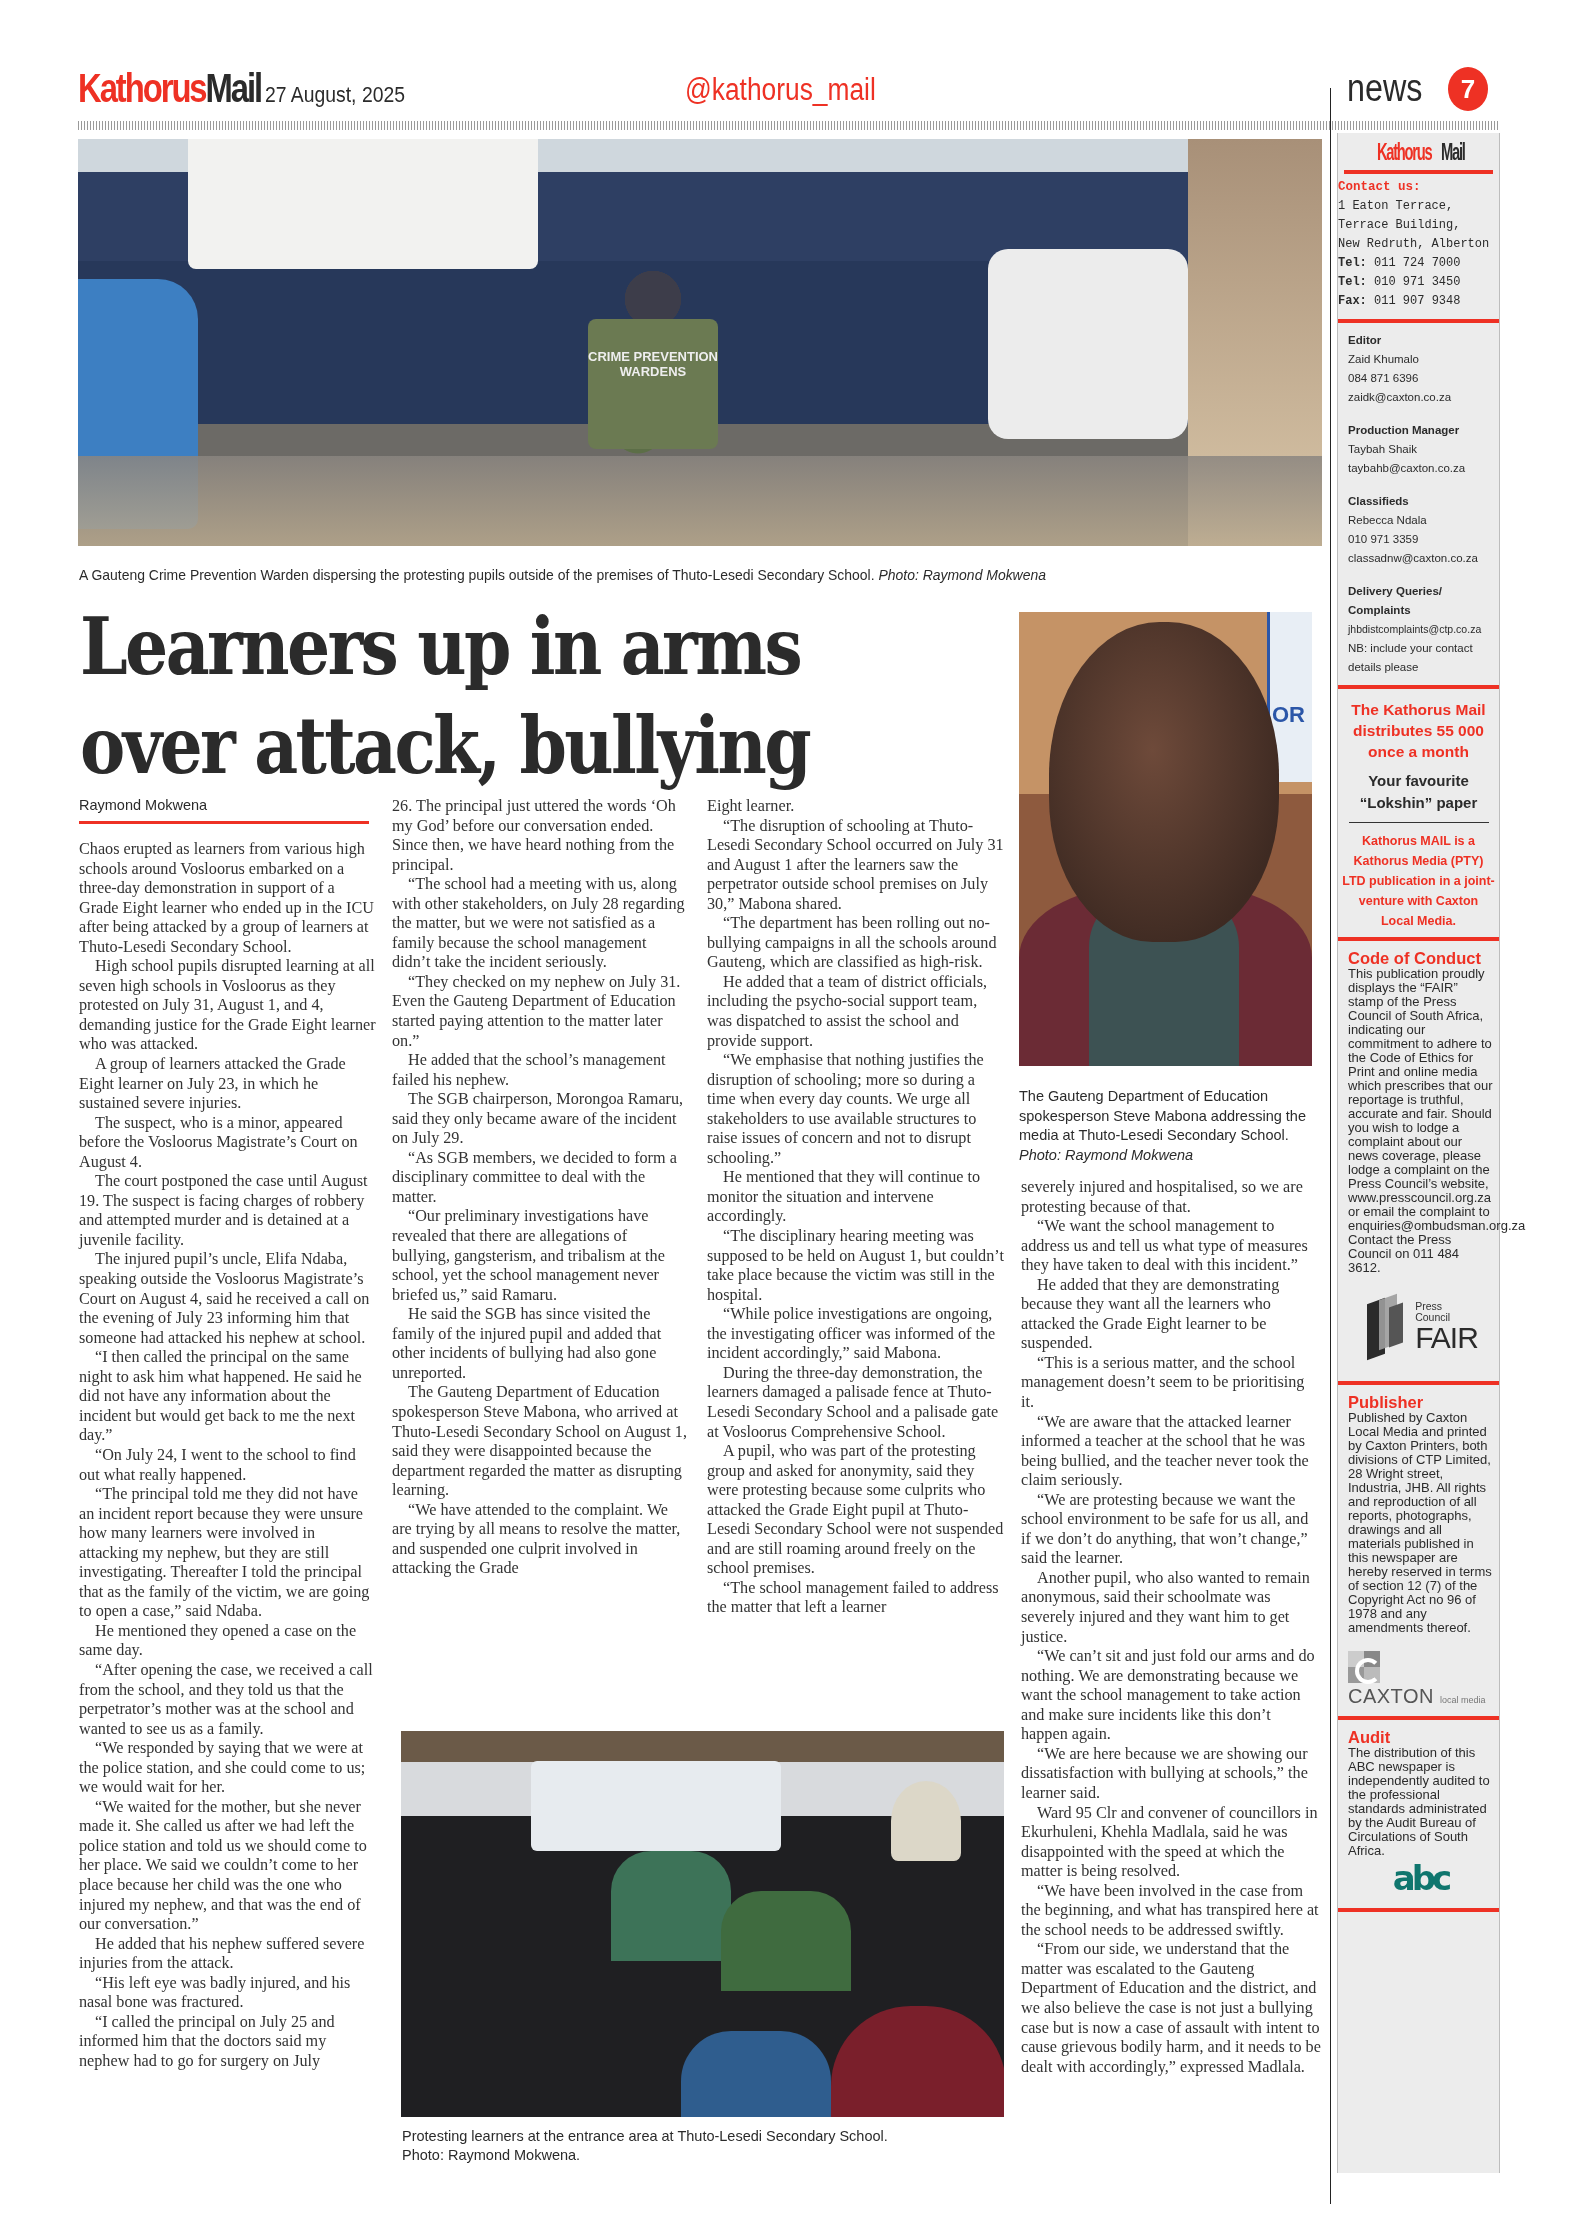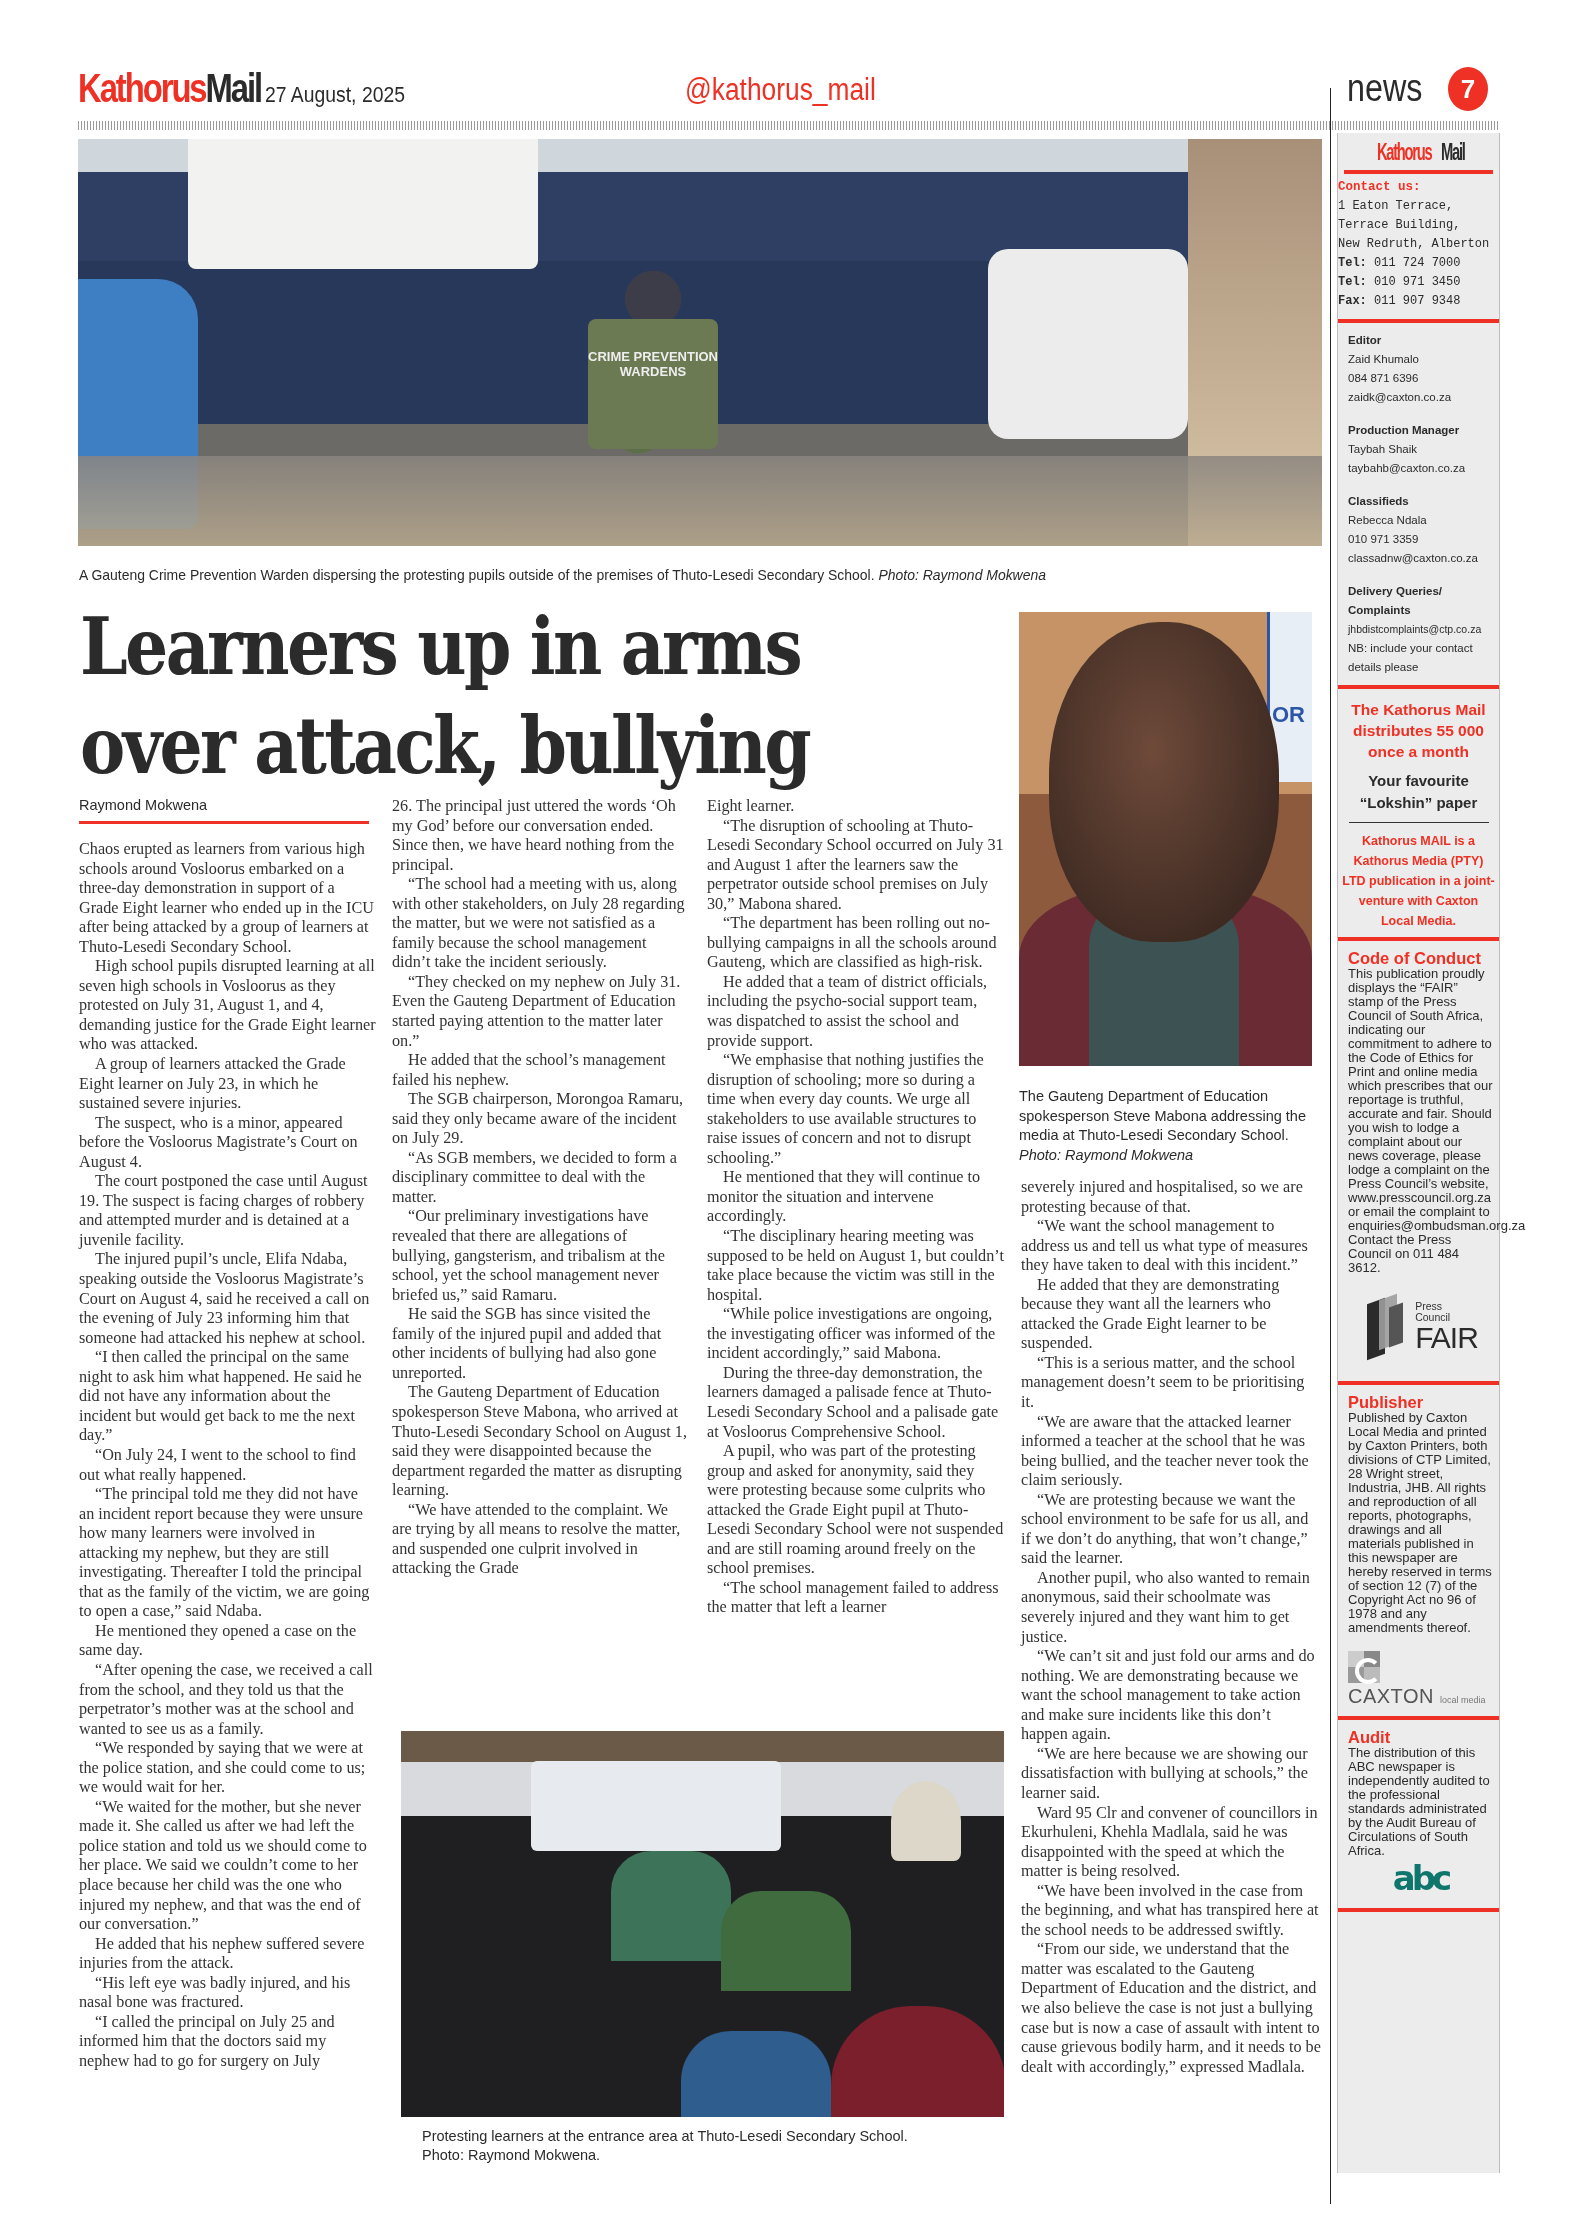--- a/index.html
+++ b/index.html
@@ -46,21 +46,21 @@
   .photo-crowd .g2 { position:absolute; left: 320px; top: 160px; width: 130px; height: 100px; background:#3f6b3f; border-radius: 40px 40px 0 0; }
   .photo-crowd .beanie { position:absolute; left: 490px; top: 50px; width: 70px; height: 80px; background:#dcd7c8; border-radius: 50% 50% 10% 10%; }
   .photo-crowd .blue { position:absolute; left: 280px; top: 300px; width: 150px; height: 90px; background:#2f5d8e; border-radius: 50px 50px 0 0; }
   .photo-crowd .maroon { position:absolute; left: 430px; top: 275px; width: 175px; height: 115px; background:#7a1f2b; border-radius: 80px 80px 0 0; }
 
   
   .caption { position: absolute; font-family: "Liberation Sans", sans-serif; color: #2b2b2b; }
   .cap-main { left: 79px; top: 566px; font-size: 15px; transform: scaleX(0.93); transform-origin: left; white-space: nowrap; }
   .cap-main em, .cap-portrait em { font-style: italic; }
   .cap-portrait { left: 1019px; top: 1087px; width: 305px; font-size: 14.5px; line-height: 19.5px; }
-  .cap-crowd { left: 402px; top: 2127px; width: 600px; font-size: 14.5px; line-height: 19px; margin-left: 20px; }
+  .cap-crowd { left: 402px; top: 2127px; width: 600px; font-size: 14.5px; line-height: 19px; }
 
   
   .headline { position: absolute; left: 80px; top: 597px; width: 930px; font-family: "DejaVu Serif", serif; font-weight: 700; font-size: 78px; line-height: 99px; color: #2b2b2b; letter-spacing: -3px; transform: scaleX(0.87); transform-origin: left top; }
   .byline { position: absolute; left: 79px; top: 797px; font-family: "Liberation Sans", sans-serif; font-size: 14.5px; color: #2b2b2b; }
   .byline-rule { position: absolute; left: 79px; top: 821px; width: 290px; height: 3px; background: #ee3124; }
 
   
   .col { position: absolute; font-family: "Liberation Serif", serif; font-size: 16.2px; line-height: 19.55px; color: #333; text-align: left; }
   .col p { text-indent: 16px; }
   .col p.first, .col p.cont { text-indent: 0; }

